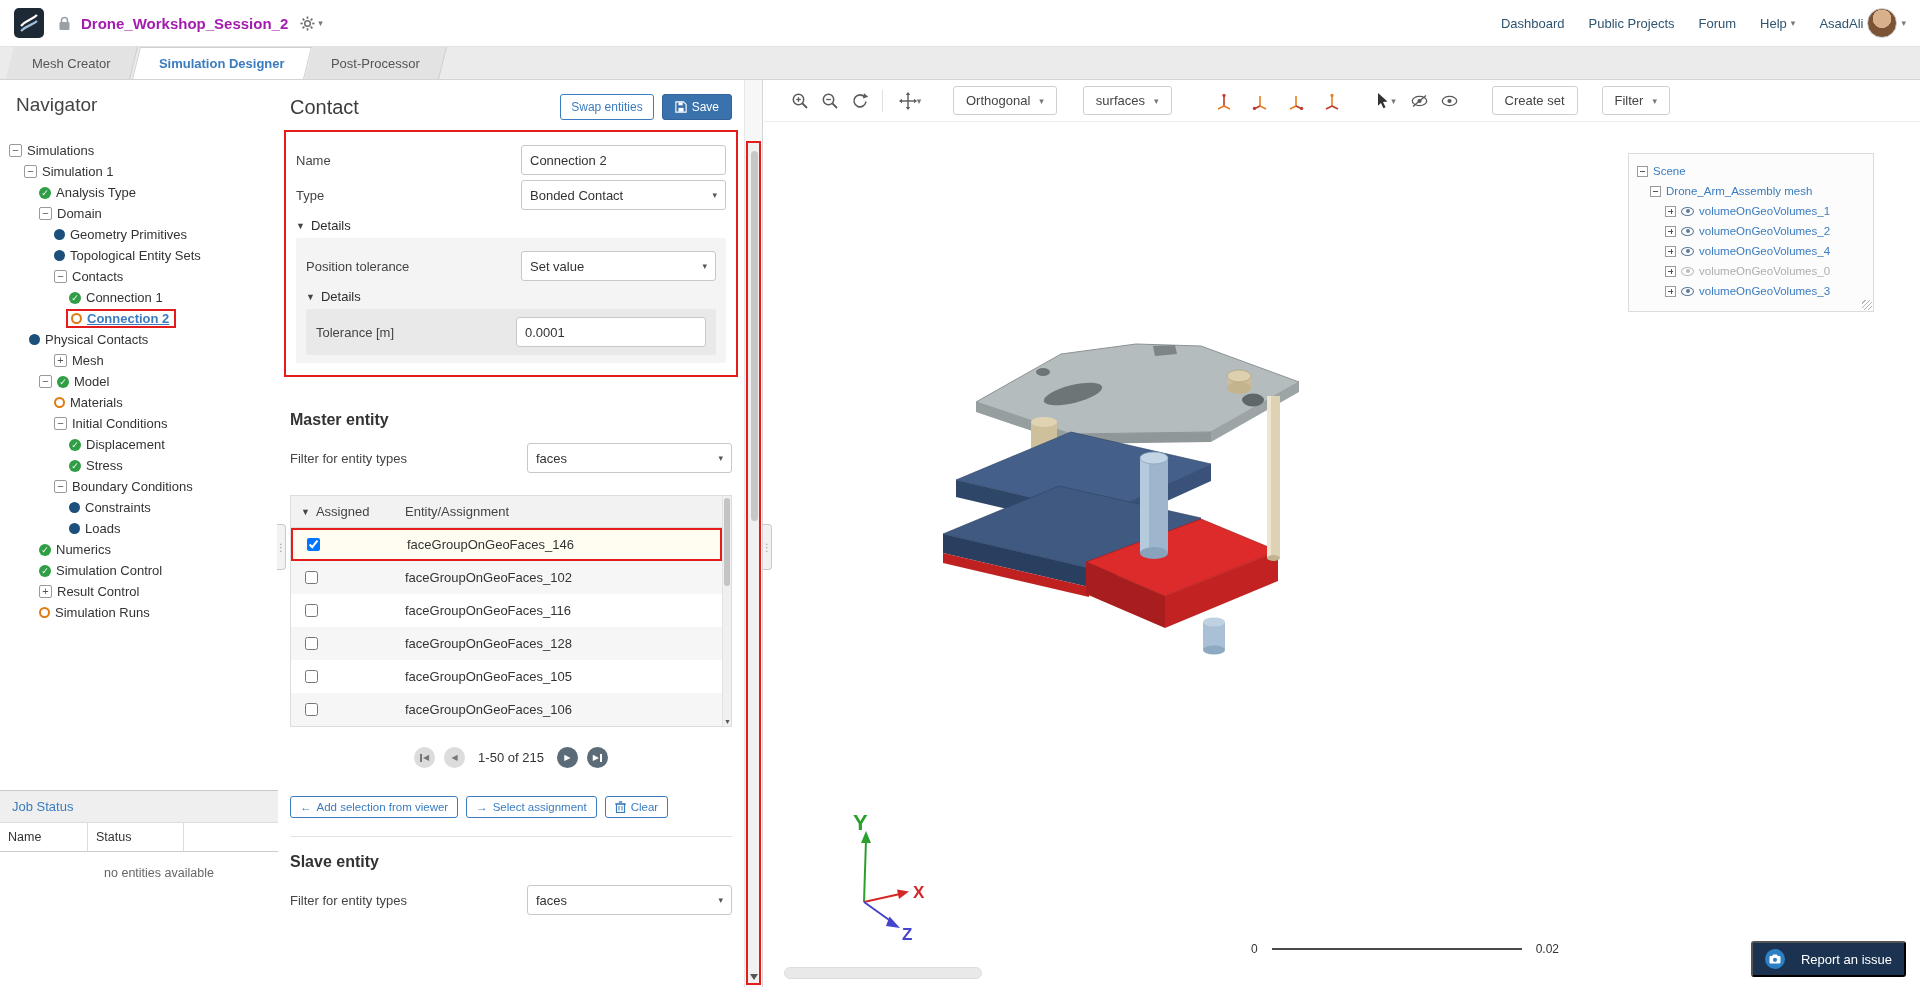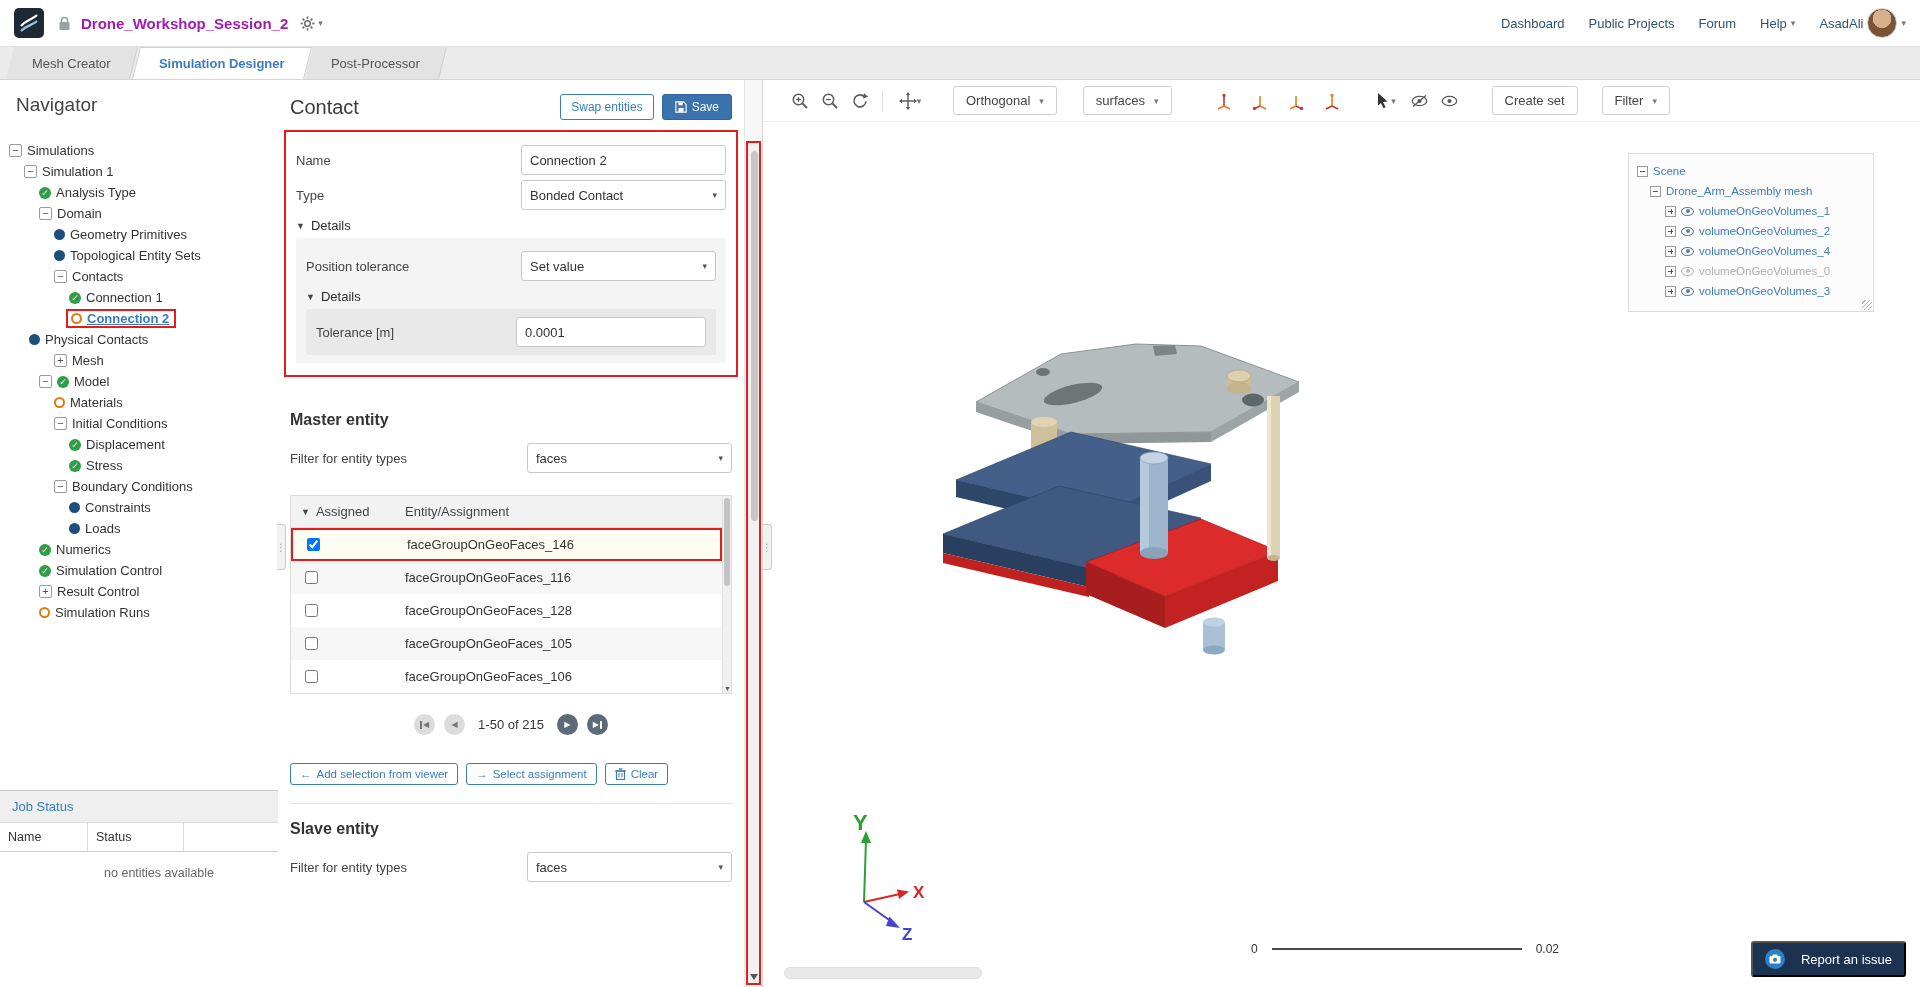--- a/index.html
+++ b/index.html
@@ -456,20 +456,24 @@
         <span class="hcell">
           <span class="tri">▼</span>
           <span>Assigned</span>
         </span>
         <span class="hcell">Entity/Assignment</span>
       </div>
       <div>
           <div class="erow annotated">
           <input type="checkbox" checked="" style="">
           <span class="ecell-name">faceGroupOnGeoFaces_146</span>
+        </div>
+          <div class="erow">
+          <input type="checkbox" style="">
+          <span class="ecell-name">faceGroupOnGeoFaces_102</span>
         </div>
           <div class="erow">
           <input type="checkbox" style="">
           <span class="ecell-name">faceGroupOnGeoFaces_116</span>
         </div>
           <div class="erow">
           <input type="checkbox" style="">
           <span class="ecell-name">faceGroupOnGeoFaces_128</span>
         </div>
           <div class="erow">

